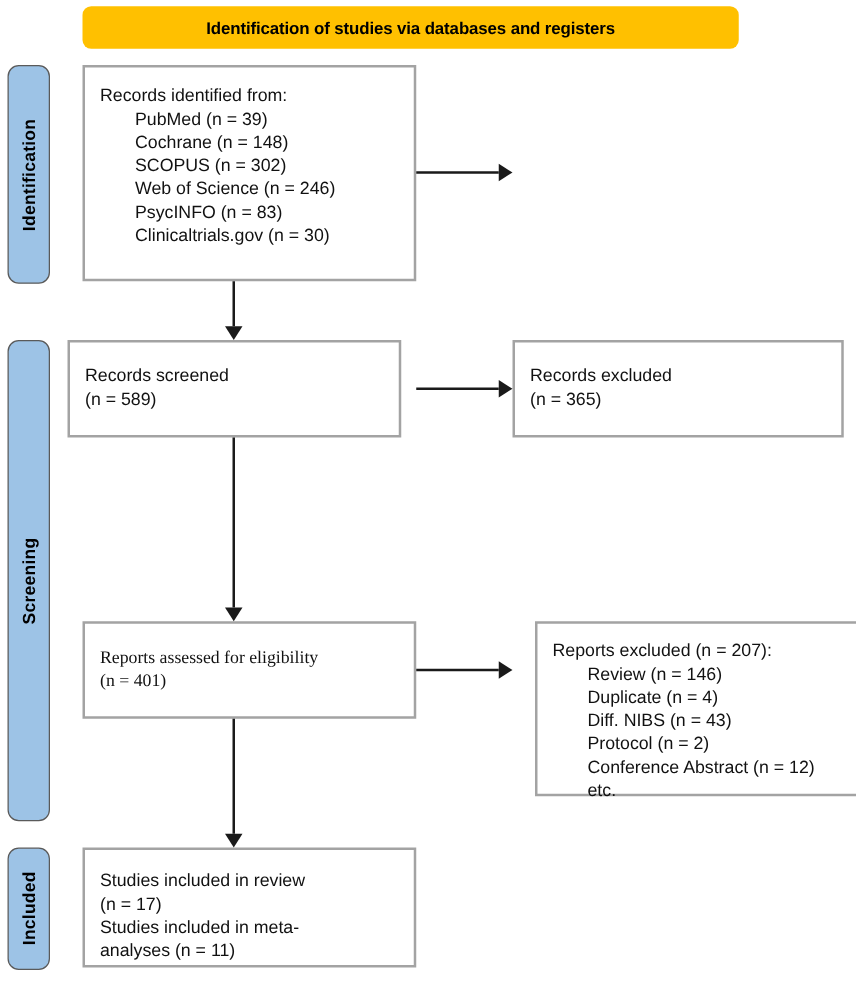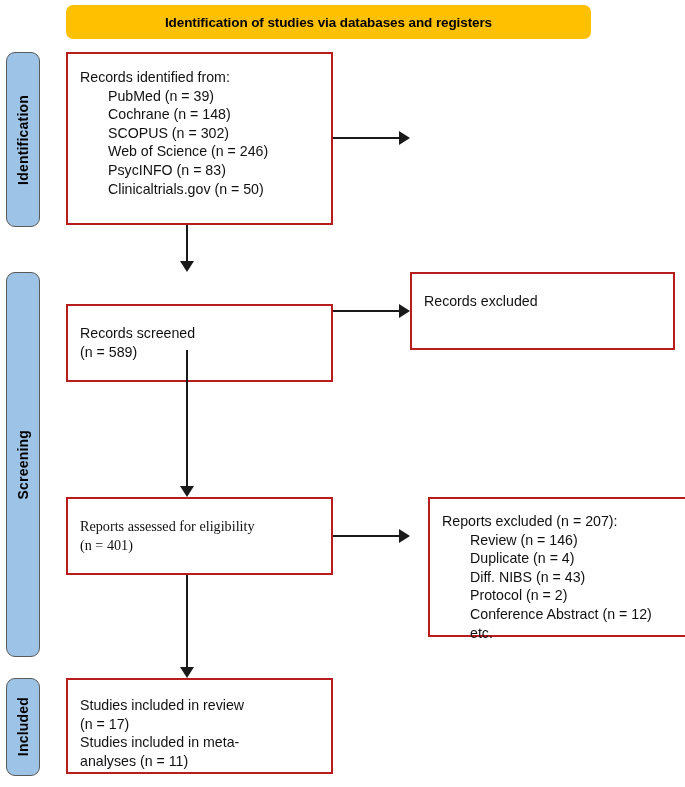--- a/index.html
+++ b/index.html
@@ -14,21 +14,21 @@
           font-weight:bold;font-size:13.5px;color:#000;letter-spacing:-0.1px;}
 
   
   .stage-tab{position:absolute;background:#9DC3E6;border:1.6px solid #5a5a5a;
              border-radius:9px;display:flex;align-items:center;justify-content:center;}
   .stage-tab span{writing-mode:vertical-rl;transform:rotate(180deg);
                   font-weight:bold;font-size:14px;color:#000;white-space:nowrap;
                   letter-spacing:0.2px;}
 
   
-  .box{position:absolute;background:#ffffff;border:2px solid #b91c1c;
+  .box{position:absolute;background:#ffffff;border:2px solid #a3a3a3;
        box-sizing:border-box;}
   .box .txt{position:absolute;left:12px;right:6px;
             font-size:14.2px;line-height:18.6px;color:#111;white-space:pre-wrap;}
 
   .ital{font-style:italic;}
 
   
   .vline{position:absolute;width:2px;background:#1a1a1a;}
   .hline{position:absolute;height:2px;background:#1a1a1a;}
   .arrow-down{position:absolute;width:0;height:0;
@@ -59,31 +59,32 @@
     <span>Included</span>
   </div>
 
   <div class="box" style="left:66px;top:52px;width:267px;height:173px;">
     <div class="txt" style="top:14px;">Records identified from:</div>
     <div class="txt" style="top:32.6px;left:40px;">PubMed (n = 39)</div>
     <div class="txt" style="top:51.2px;left:40px;">Cochrane (n = 148)</div>
     <div class="txt" style="top:69.8px;left:40px;">SCOPUS (n = 302)</div>
     <div class="txt" style="top:88.4px;left:40px;">Web of Science (n = 246)</div>
     <div class="txt" style="top:107px;left:40px;">PsycINFO (n = 83)</div>
-    <div class="txt" style="top:125.6px;left:40px;">Clinicaltrials.gov (n = 50)</div>
+    <div class="txt" style="top:125.6px;left:40px;">Clinicaltrials.gov (n = 30)</div>
   </div>
 
 
-  <div class="box" style="left:66px;top:272px;width:267px;height:78px;margin-top:32px;">
+  <div class="box" style="left:54px;top:272px;width:267px;height:78px;">
     <div class="txt" style="top:18px;">Records screened</div>
     <div class="txt" style="top:36.6px;">(n = 589)</div>
   </div>
 
   <div class="box" style="left:410px;top:272px;width:265px;height:78px;">
     <div class="txt" style="top:18px;">Records excluded</div>
+    <div class="txt" style="top:36.6px;">(n = 365)</div>
   </div>
 
   <div class="box" style="left:66px;top:497px;width:267px;height:78px;font-family:Liberation Serif, serif;">
     <div class="txt" style="top:18px;">Reports assessed for eligibility</div>
     <div class="txt" style="top:36.6px;">(n = 401)</div>
   </div>
 
   <div class="box" style="left:410px;top:497px;width:265px;height:140px;margin-left:18px;">
     <div class="txt" style="top:13px;">Reports excluded (n = 207):</div>
     <div class="txt" style="top:31.6px;left:40px;">Review (n = 146)</div>

